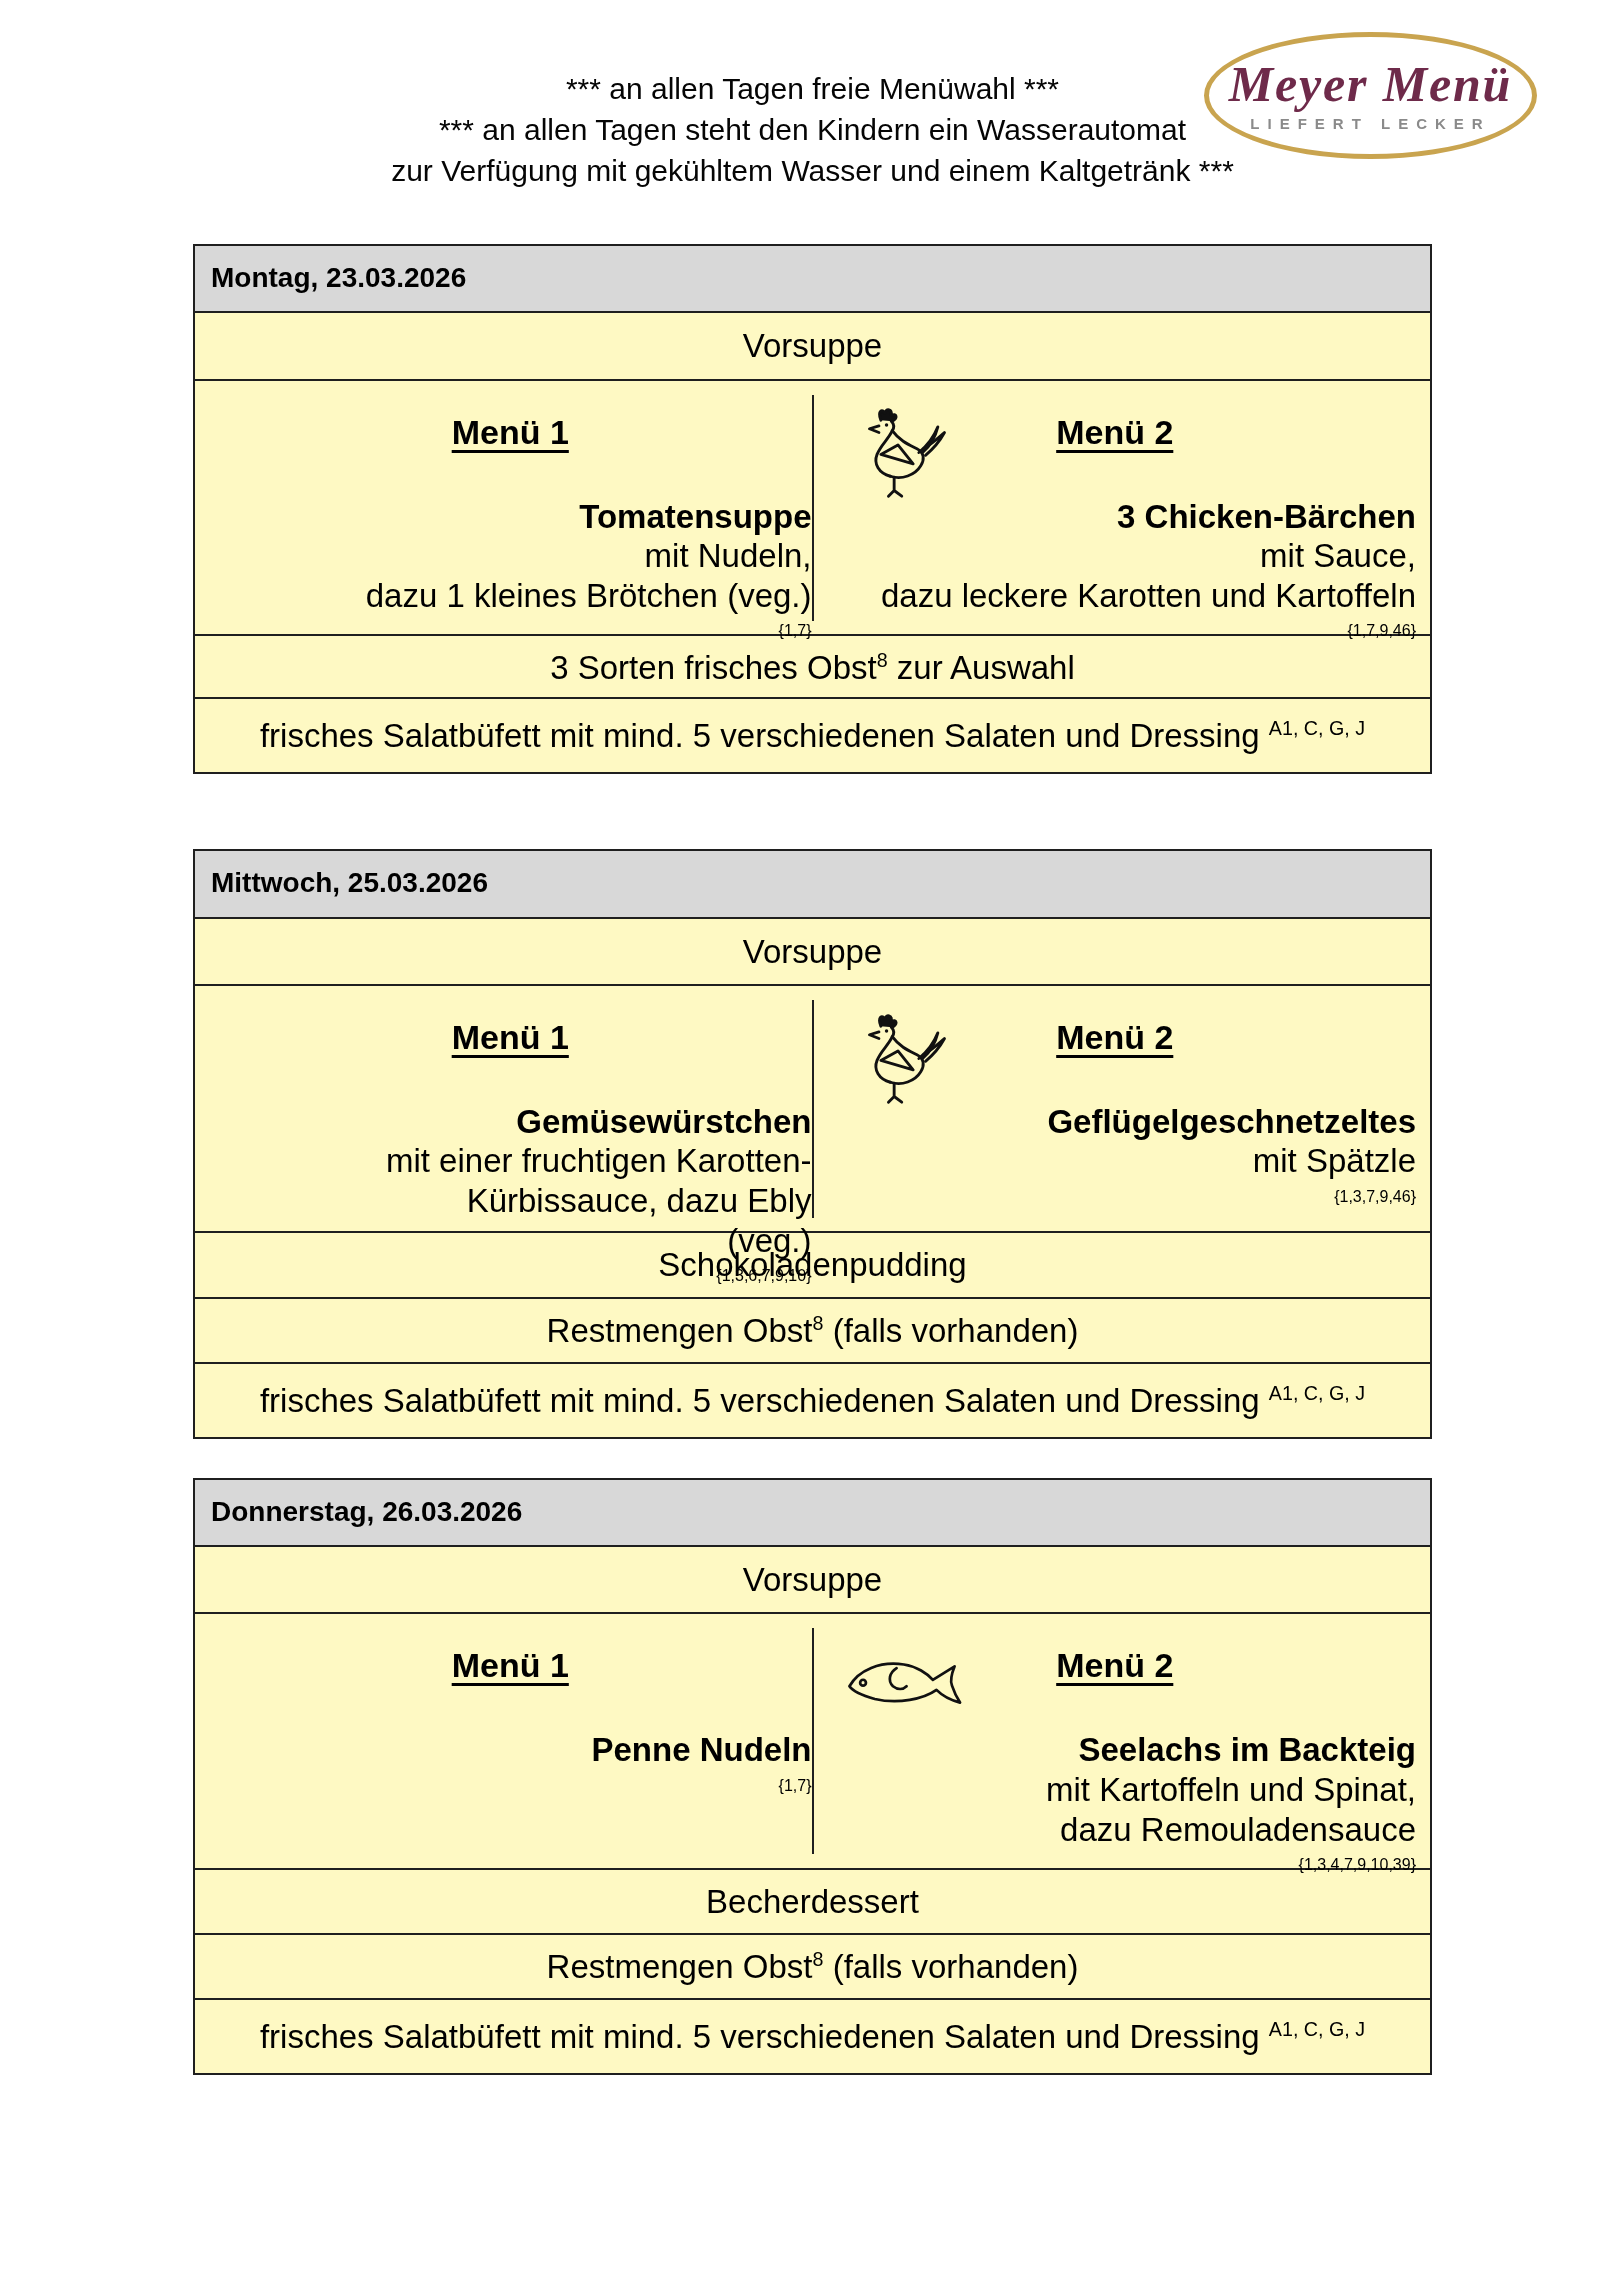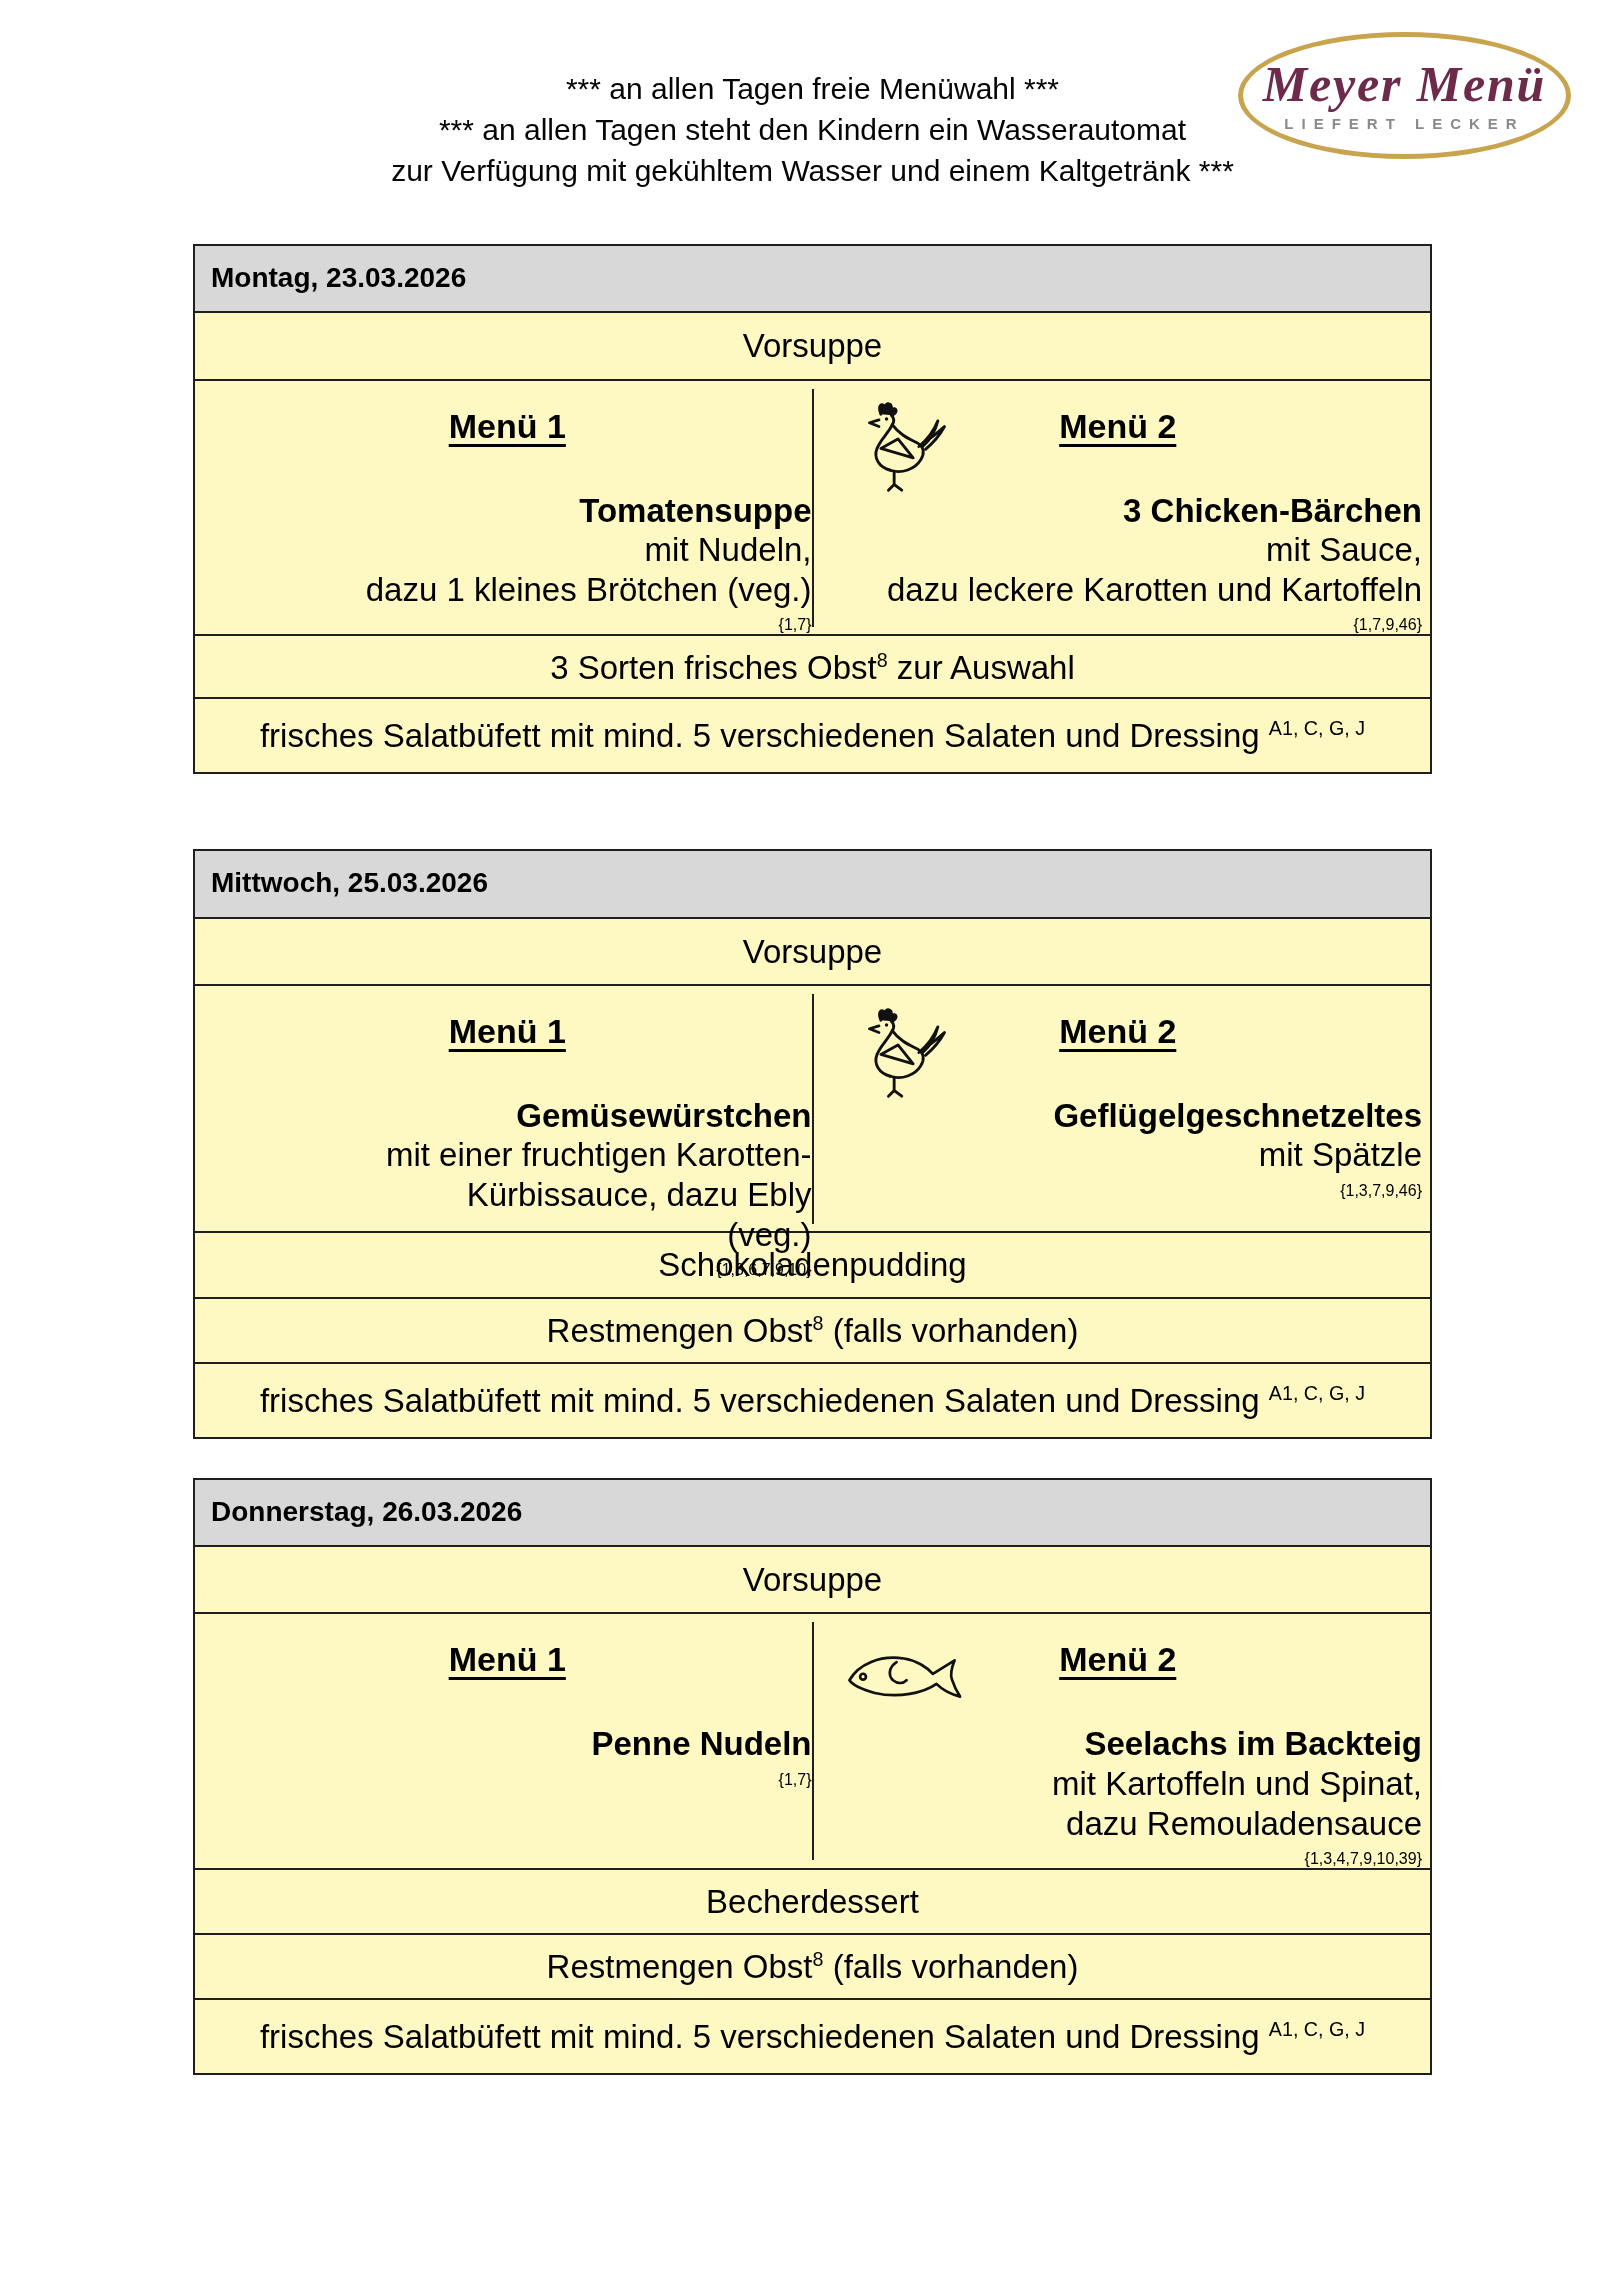--- a/index.html
+++ b/index.html
@@ -4,38 +4,38 @@
 <style>
   html,body{margin:0;padding:0;background:#ffffff;}
   .page{
     position:relative;width:1620px;height:2293px;background:#ffffff;
     font-family:"Liberation Sans",sans-serif;color:#000;overflow:hidden;
   }
   
   .notice{position:absolute;left:193px;top:68px;width:1239px;text-align:center;
     font-size:30px;line-height:41px;color:#050505;}
   
-  .logo{position:absolute;left:1238px;top:32px;width:333px;height:127px;
+  .logo{position:absolute;left:1204px;top:32px;width:333px;height:127px;
     border:5.4px solid #c9a44f;border-radius:50%;background:#fff;
     display:flex;flex-direction:column;align-items:center;justify-content:center;box-sizing:border-box;}
   .logo .brand{font-family:"Liberation Serif",serif;font-style:italic;font-weight:bold;
     font-size:50px;color:#6e2a4a;line-height:1;letter-spacing:1.8px;}
   .logo .tagline{font-size:15px;letter-spacing:8px;color:#8a8a8a;margin-top:5.4px;font-weight:bold;}
   
   .content{position:absolute;left:193px;top:244px;width:1239px;}
   .section{margin:0;}
   .section + .section{margin-top:75px;}
   .section.s3{margin-top:39px;}
   .row{border:2.7px solid #1f1f1f;background:#fef9c3;box-sizing:border-box;}
   .row + .row{margin-top:-2.7px;}
   .day{background:#d8d8d8;font-weight:bold;font-size:28px;height:70px;line-height:64px;
     padding-left:16px;}
   .center{text-align:center;font-size:33px;}
   .vorsuppe{height:70px;line-height:66px;}
-  .menus{display:flex;padding:8px;}
+  .menus{display:flex;padding:14px;}
   .menus.h288{height:258px;}
   .menus.h279{height:250px;}
   .cell{flex:1 1 0;position:relative;text-align:center;}
   .cell + .cell{border-left:2.7px solid #1f1f1f;}
   .menu-title{margin-top:18px;font-size:34px;font-weight:bold;}
   .menu-title span{text-decoration:underline;text-decoration-thickness:2.7px;text-underline-offset:6.3px;}
   .dish-block{margin-top:45px;font-size:33px;line-height:1.2;text-align:right;}
   .dish-name{font-weight:bold;}
   .allergens{font-size:16px;margin-top:6px;}
   .extra{font-size:33px;}

